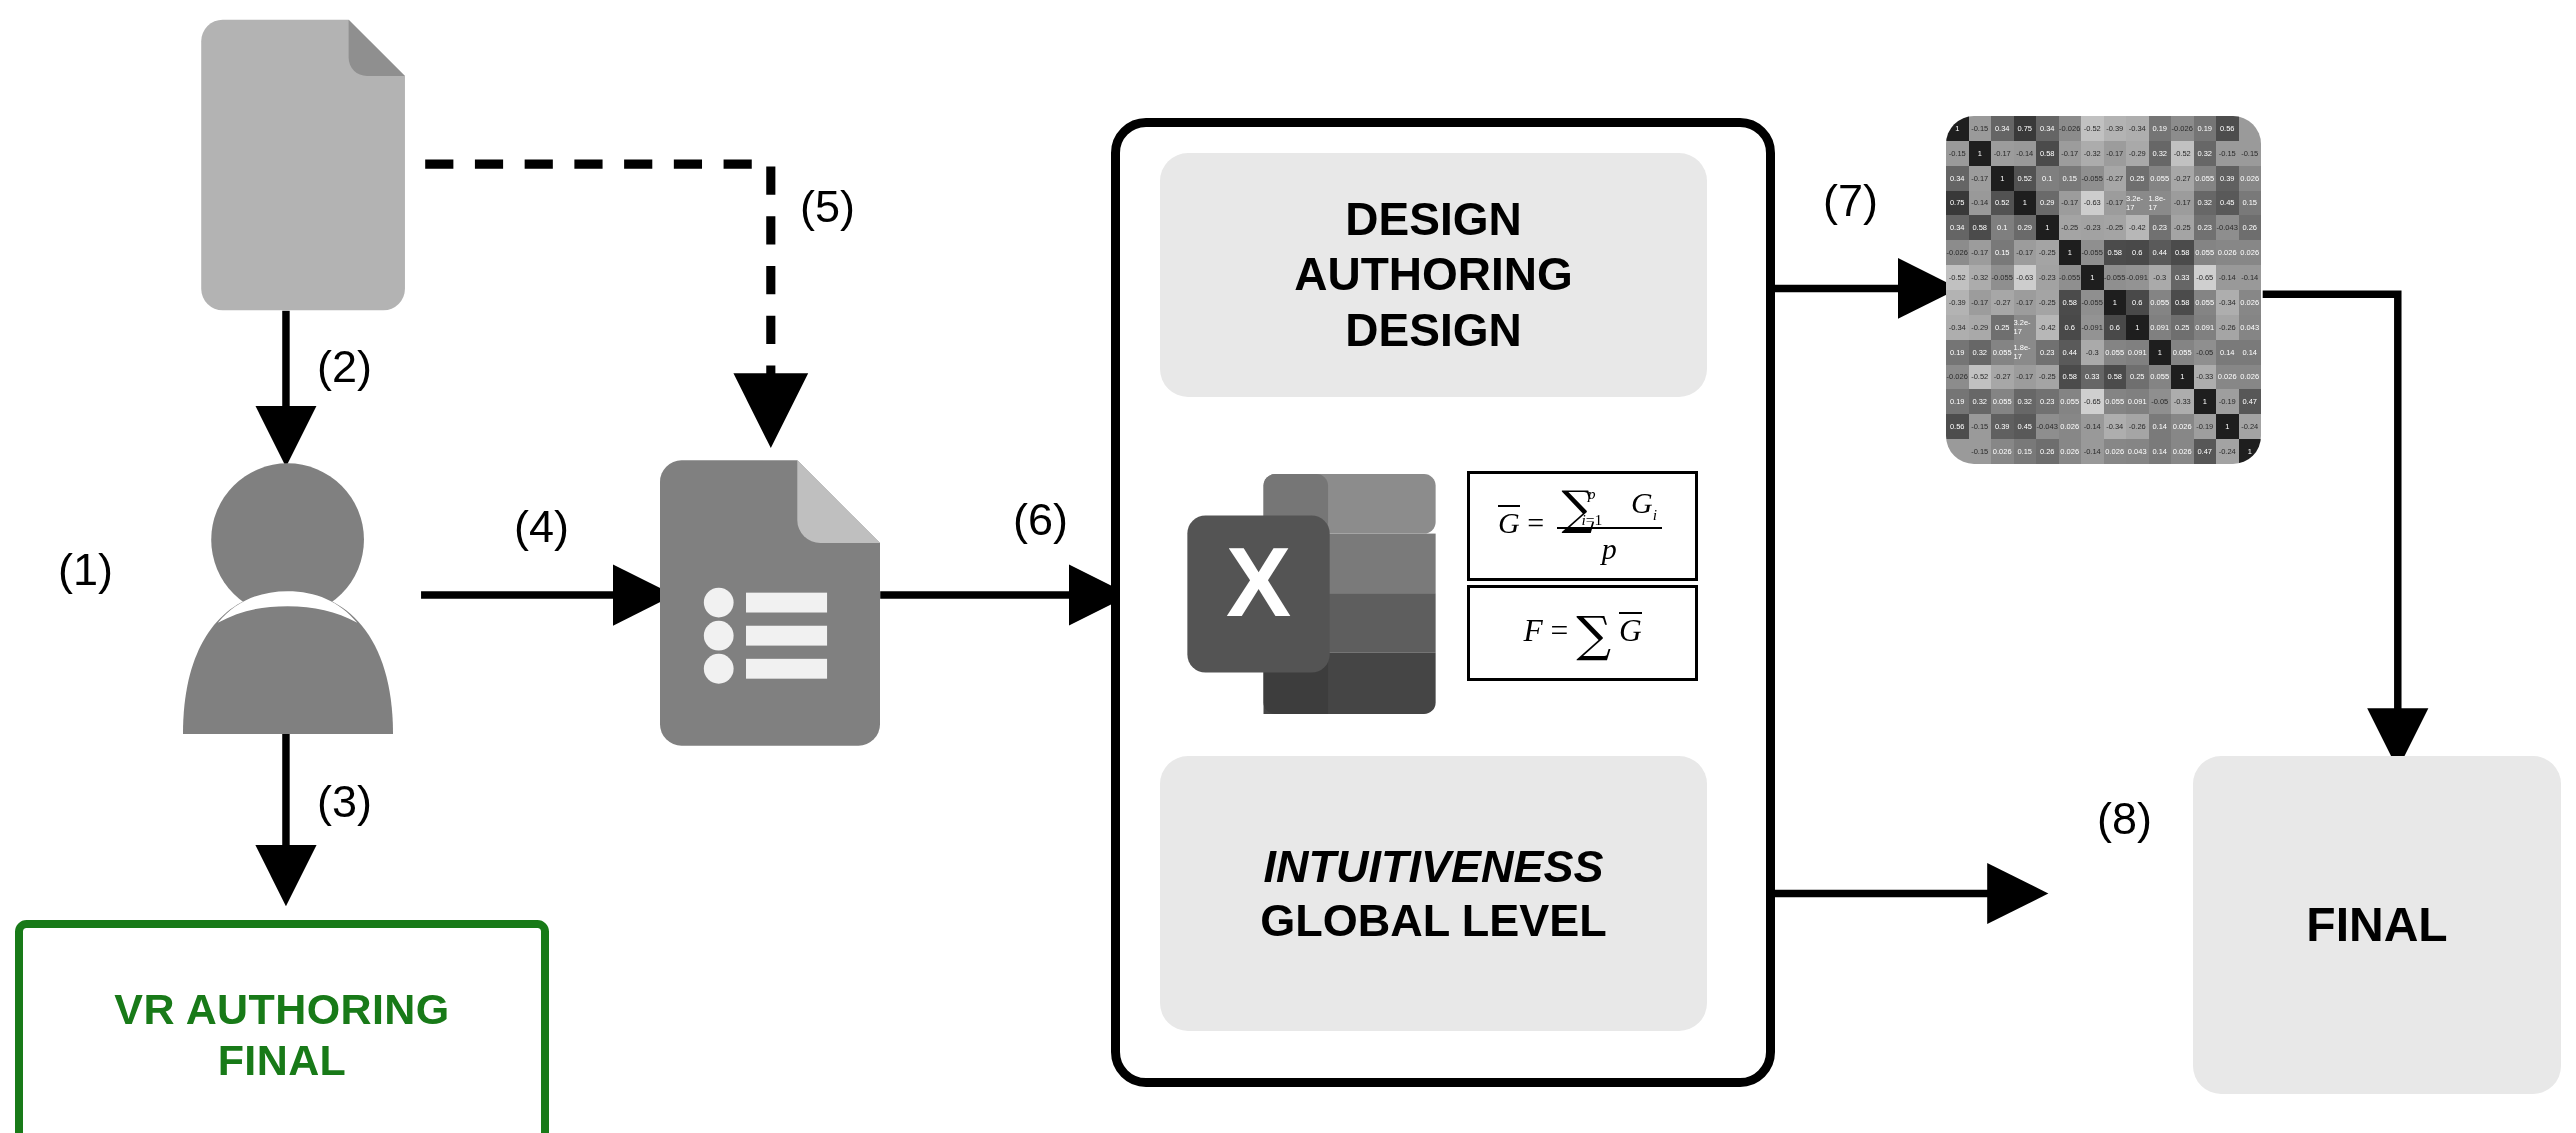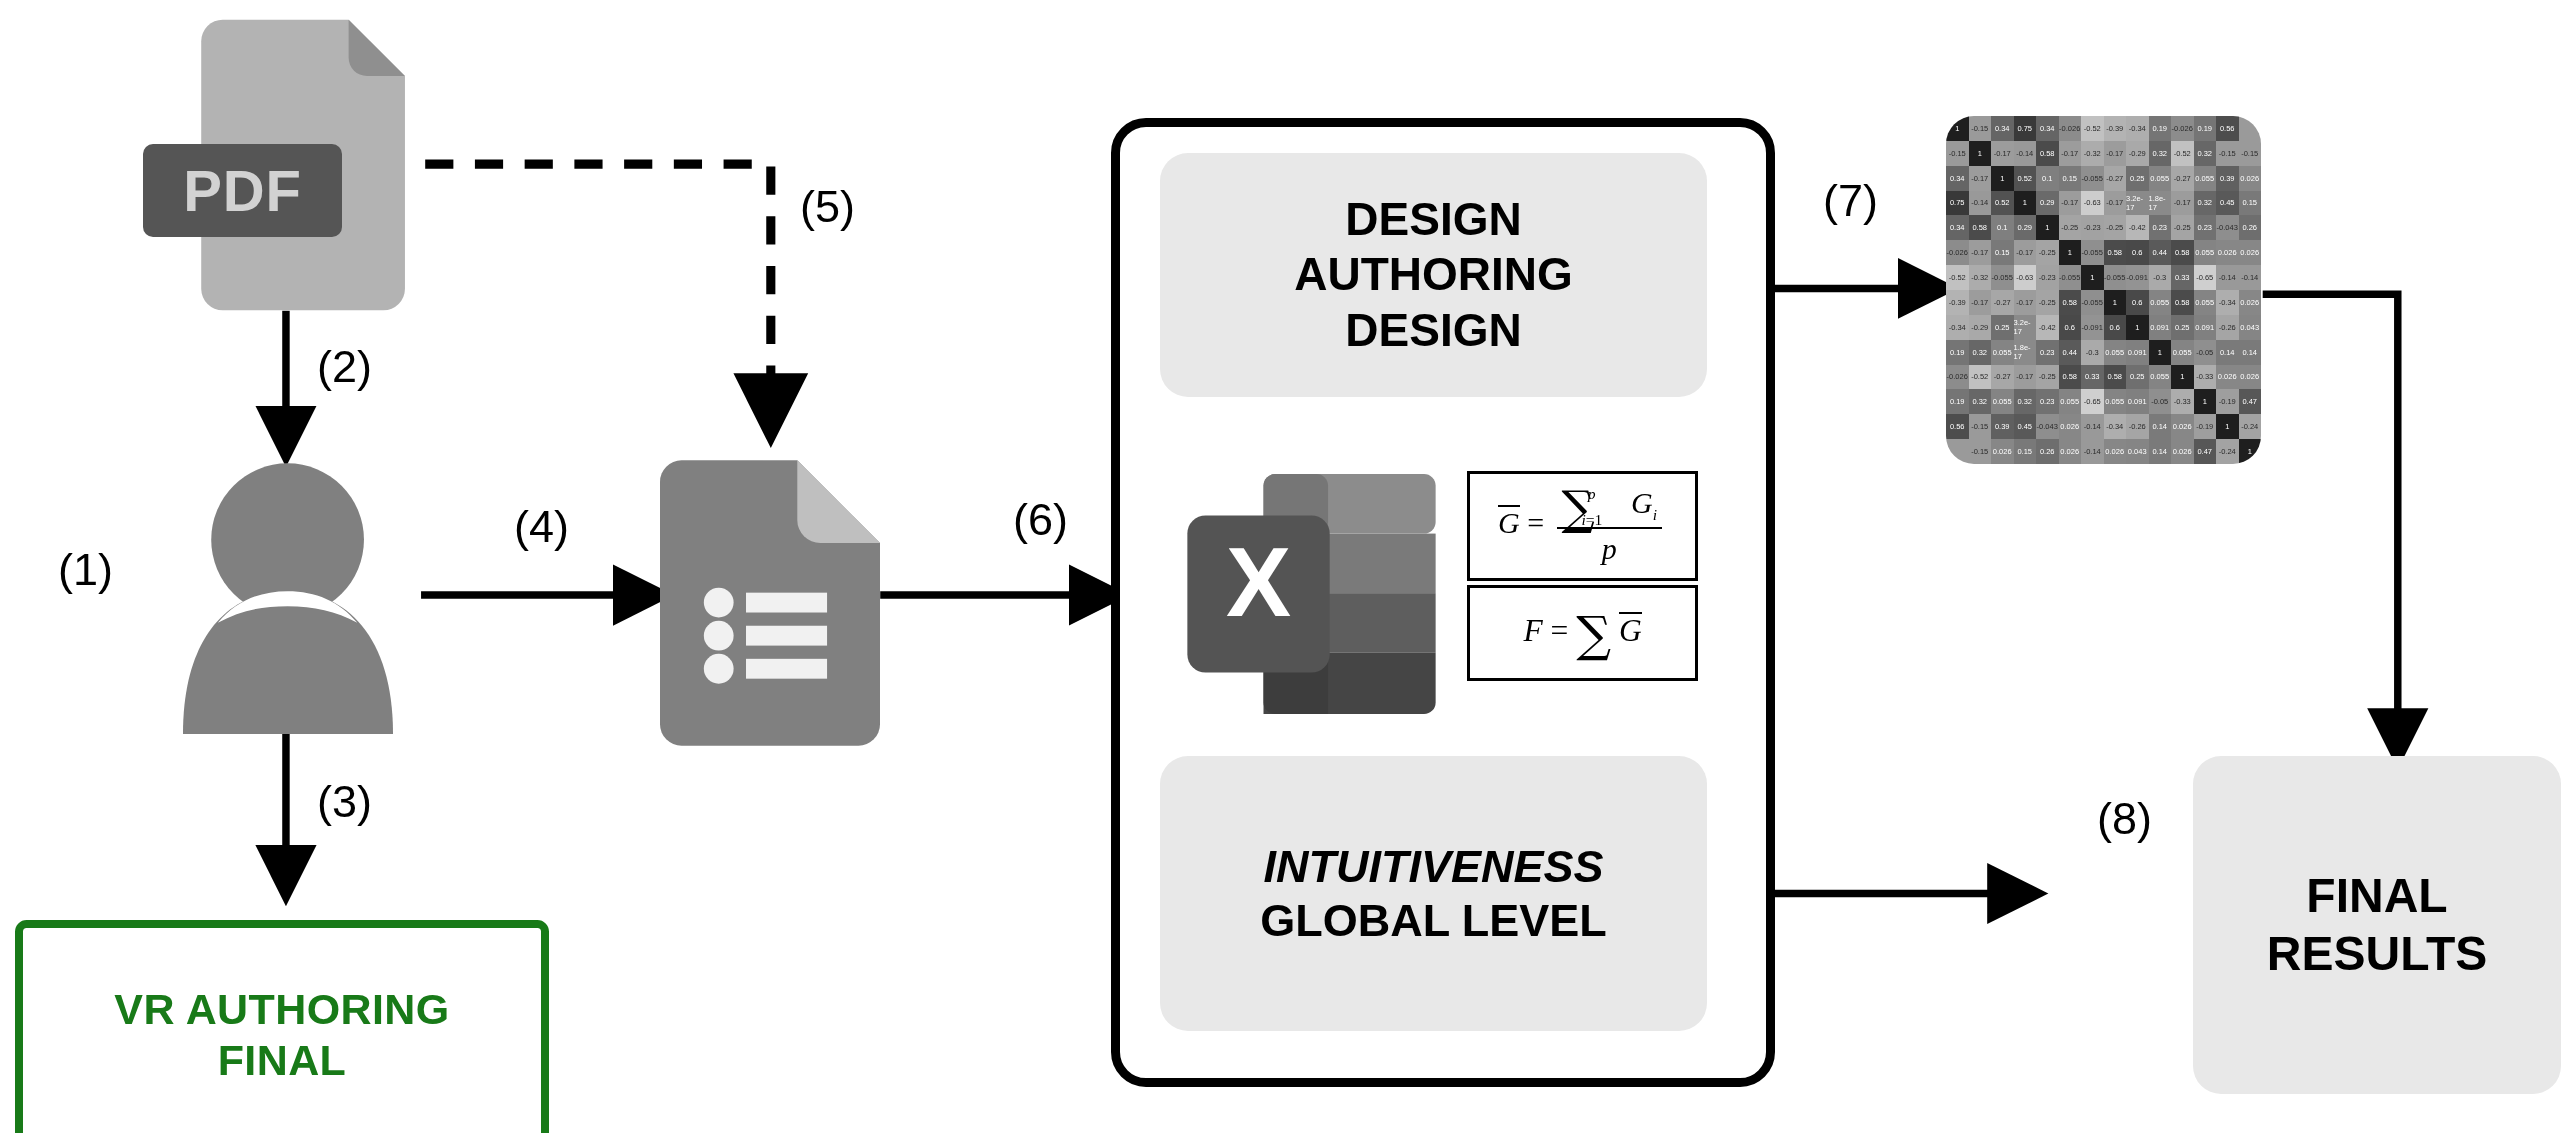--- a/index.html
+++ b/index.html
@@ -98,23 +98,20 @@
   <span class="steplab" style="left:800px;top:184px;">(5)</span>
   <span class="steplab" style="left:1013px;top:497px;">(6)</span>
   <span class="steplab" style="left:1823px;top:178px;">(7)</span>
   <span class="steplab" style="left:2097px;top:796px;">(8)</span>
 
   <div class="pdf-wrap" style="left:181px;top:18px;width:245px;height:294px;">
     <svg width="245" height="294" viewBox="0 0 295 355">
       <path d="M24,28 a26,26 0 0 1 26,-26 h152 l68,68 v257 a26,26 0 0 1 -26,26 h-194 a26,26 0 0 1 -26,-26 z" fill="#b3b3b3"></path>
       <path d="M202,2 l68,68 h-46 a22,22 0 0 1 -22,-22 z" fill="#8f8f8f"></path>
     </svg>
-    <div class="pdf-badge" style="left:-38px;top:126px;width:199px;height:93px;font-size:58px;">
-      <span>PDF</span>
-    </div>
   </div>
 
   <div class="person" style="left:178px;top:460px;width:220px;height:274px;">
     <svg width="220" height="274" viewBox="0 0 265 330">
       <ellipse cx="132" cy="96" rx="92" ry="92" fill="#808080"></ellipse>
       <path d="M6,330 C6,212 62,158 132,158 C202,158 259,212 259,330 z" fill="#808080"></path>
       <path d="M48,196 C70,170 98,158 132,158 C166,158 194,170 216,196 C190,182 164,176 132,176 C100,176 74,182 48,196 z" fill="#ffffff"></path>
     </svg>
   </div>
 
@@ -380,18 +377,17 @@
       <div style="background: rgb(122, 122, 122); color: rgb(255, 255, 255);">0.14</div>
       <div style="background: rgb(135, 135, 135); color: rgb(255, 255, 255);">0.026</div>
       <div style="background: rgb(87, 87, 87); color: rgb(255, 255, 255);">0.47</div>
       <div style="background: rgb(163, 163, 163); color: rgb(42, 42, 42);">-0.24</div>
       <div style="background: rgb(30, 30, 30); color: rgb(255, 255, 255);">1</div>
     </div>
 
   <div class="panel" style="left:2193px;top:756px;width:368px;height:338px;font-size:48px;">
     <div>
       <span>FINAL</span><br>
-      <span>RESULTS</span>
     </div>
   </div>
 
 </div>
 
 
 </body></html>

